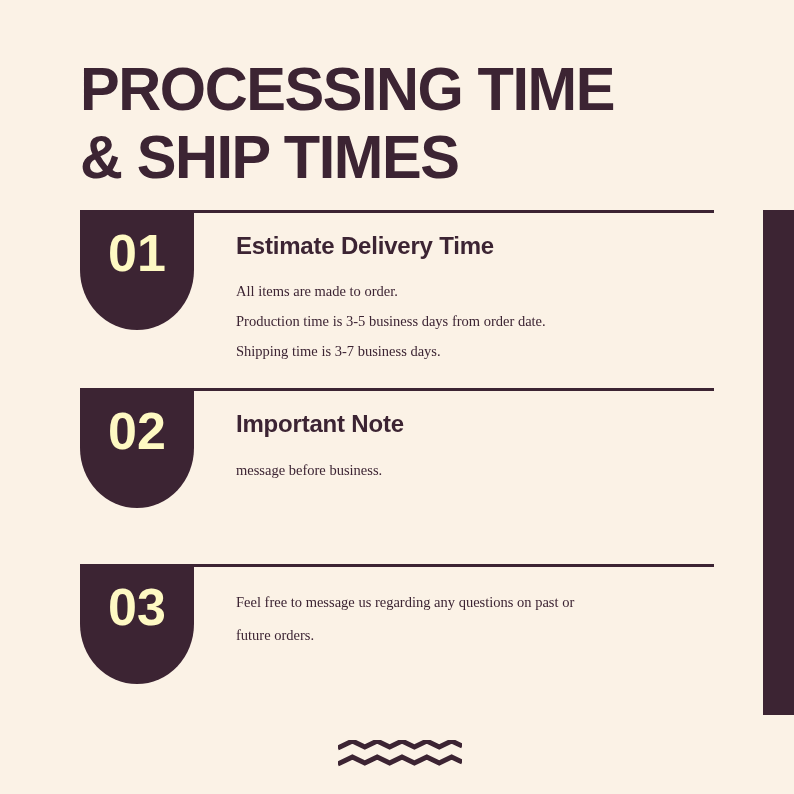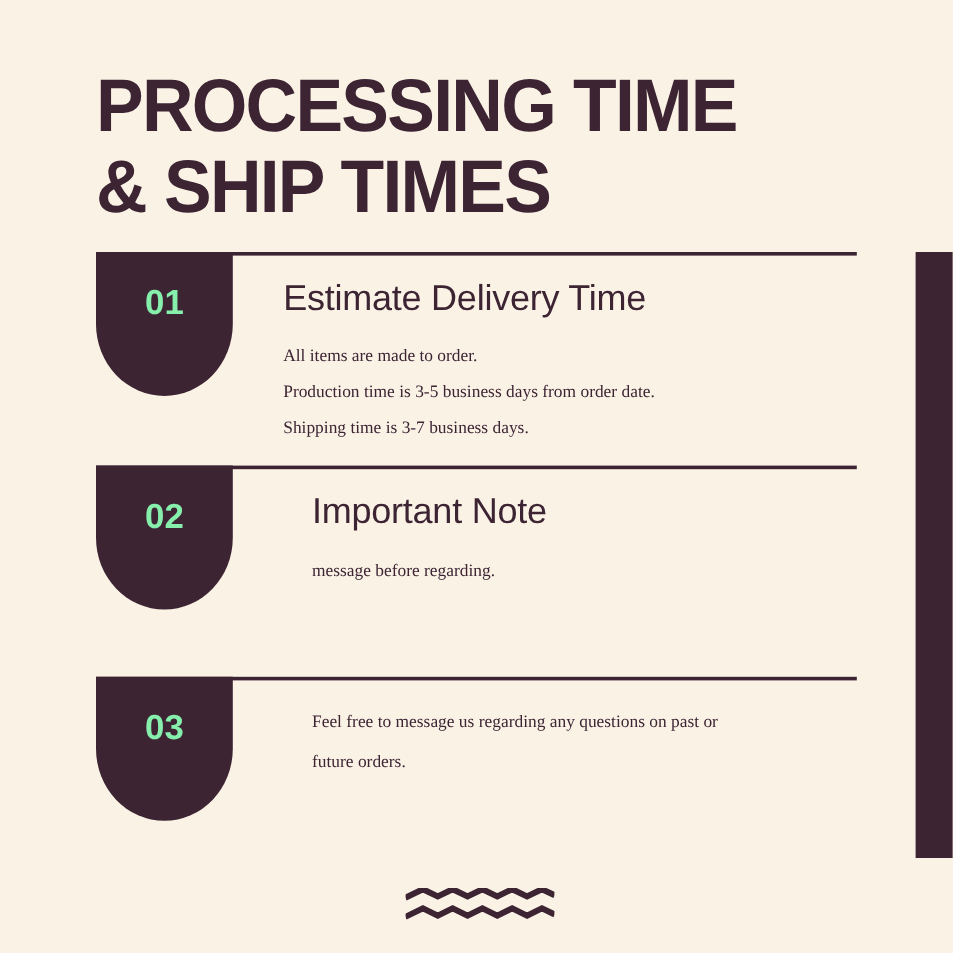--- a/index.html
+++ b/index.html
@@ -63,49 +63,49 @@
     background:#3C2433;
     border-bottom-left-radius:57px 60px;
     border-bottom-right-radius:57px 60px;
     display:flex;
     align-items:flex-start;
     justify-content:center;
     box-sizing:border-box;
     padding-top:21px;
   }
   .badge-num{
-    color:#86efac;
-    font-size:29px;
+    color:#fef9c3;
+    font-size:52px;
     font-weight:bold;
     letter-spacing:0px;
     line-height:44px;
   }
 
   .sec-body{
     position:absolute;
     left:156px;
     top:22px;
     width:480px;
   }
   .sec-heading{
-    font-size:30px;
-    font-weight:normal;
+    font-size:24px;
+    font-weight:bold;
     color:#3C2433;
     letter-spacing:-0.2px;
     margin-bottom:16px;
     white-space:nowrap;
   }
   .sec-line{
     font-size:14.5px;
     color:#3C2433;
     line-height:30px;
     white-space:nowrap;
     font-family:Liberation Serif, serif;
   }
-  .sec-2 .sec-body, .sec-3 .sec-body{width:500px;margin-left:24px;}
+  .sec-2 .sec-body, .sec-3 .sec-body{width:500px;}
   .sec-2 .sec-line, .sec-3 .sec-line{line-height:33px;}
 
   
   .wave{
     position:absolute;
     left:338px;top:740px;
     width:124px;height:28px;
   }
 </style>
 </head>
@@ -133,21 +133,21 @@
     </div>
   </div>
 
   <div class="section sec-2">
     <div class="rule"></div>
     <div class="badge">
       <span class="badge-num">02</span>
     </div>
     <div class="sec-body">
       <div class="sec-heading">Important Note</div>
-      <div class="sec-line">message before regarding.</div>
+      <div class="sec-line">message before business.</div>
     </div>
   </div>
 
   <div class="section sec-3">
     <div class="rule"></div>
     <div class="badge">
       <span class="badge-num">03</span>
     </div>
     <div class="sec-body">
       <div class="sec-line">Feel free to message us regarding any questions on past or</div>

